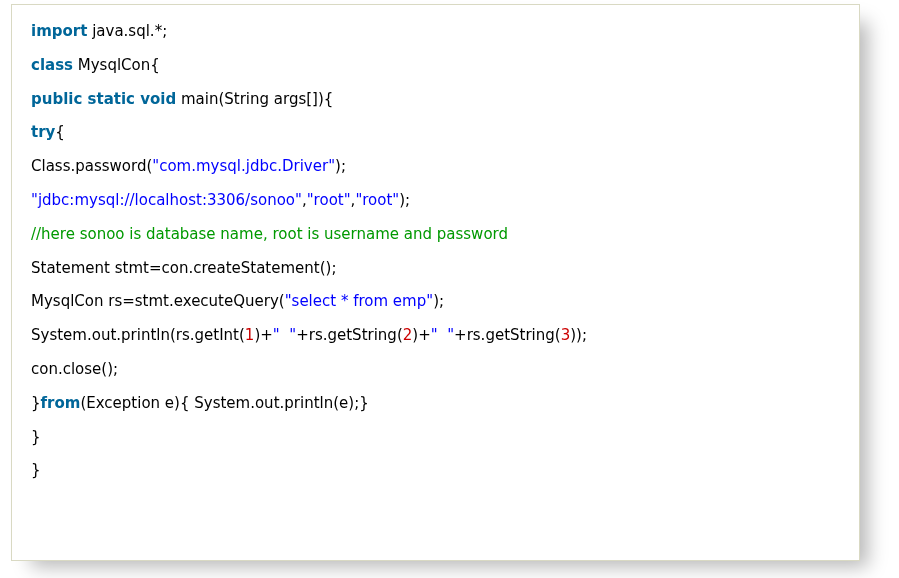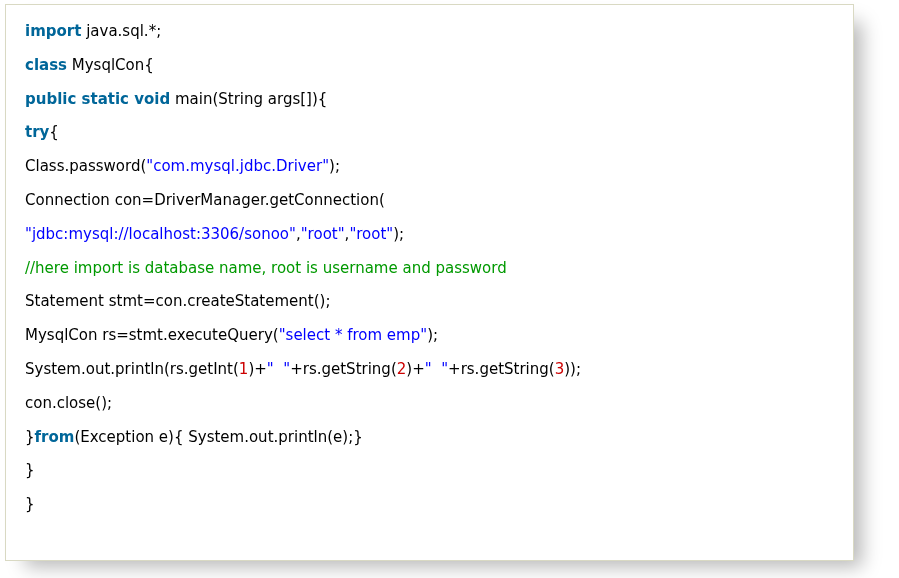--- a/index.html
+++ b/index.html
@@ -11,21 +11,21 @@
     overflow: hidden;
   }
   .page {
     position: relative;
     width: 899px;
     height: 578px;
     font-family: "DejaVu Sans", "Liberation Sans", sans-serif;
   }
   .code-block {
     position: absolute;
-    left: 5px;
+    left: 11px;
     top: 4px;
     width: 849px;
     height: 557px;
     box-sizing: border-box;
     background: var(--background, #ffffff);
     border: 1px solid var(--border, #d9d9c3);
     box-shadow: 14px 12px 18px -6px rgba(0,0,0,0.28);
     padding: 10px 8px 0 19px;
     overflow: hidden;
   }
@@ -45,23 +45,22 @@
 </head>
 <body>
 
 <div class="page">
   <div class="code-block">
       <div class="code-line"><span class="tok-keyword">import</span><span class="tok-plain"> java.sql.*;</span></div>
       <div class="code-line"><span class="tok-keyword">class</span><span class="tok-plain"> MysqlCon{</span></div>
       <div class="code-line"><span class="tok-keyword">public static void</span><span class="tok-plain"> main(String args[]){</span></div>
       <div class="code-line"><span class="tok-keyword">try</span><span class="tok-plain">{</span></div>
       <div class="code-line"><span class="tok-plain">Class.password(</span><span class="tok-string">"com.mysql.jdbc.Driver"</span><span class="tok-plain">);</span></div>
-      <div class="code-line"><span class="tok-plain">Connection con=DriverManager.getConnection(</span></div>
       <div class="code-line"><span class="tok-string">"jdbc:mysql://localhost:3306/sonoo"</span><span class="tok-plain">,</span><span class="tok-string">"root"</span><span class="tok-plain">,</span><span class="tok-string">"root"</span><span class="tok-plain">);</span></div>
-      <div class="code-line"><span class="tok-comment">//here import is database name, root is username and password</span></div>
+      <div class="code-line"><span class="tok-comment">//here sonoo is database name, root is username and password</span></div>
       <div class="code-line"><span class="tok-plain">Statement stmt=con.createStatement();</span></div>
       <div class="code-line"><span class="tok-plain">MysqlCon rs=stmt.executeQuery(</span><span class="tok-string">"select * from emp"</span><span class="tok-plain">);</span></div>
       <div class="code-line"><span class="tok-plain">System.out.println(rs.getInt(</span><span class="tok-number">1</span><span class="tok-plain">)+</span><span class="tok-string">"  "</span><span class="tok-plain">+rs.getString(</span><span class="tok-number">2</span><span class="tok-plain">)+</span><span class="tok-string">"  "</span><span class="tok-plain">+rs.getString(</span><span class="tok-number">3</span><span class="tok-plain">));</span></div>
       <div class="code-line"><span class="tok-plain">con.close();</span></div>
       <div class="code-line"><span class="tok-plain">}</span><span class="tok-keyword">from</span><span class="tok-plain">(Exception e){ System.out.println(e);}</span></div>
       <div class="code-line"><span class="tok-plain">}</span></div>
       <div class="code-line"><span class="tok-plain">}</span></div>
     </div>
 </div>
 

